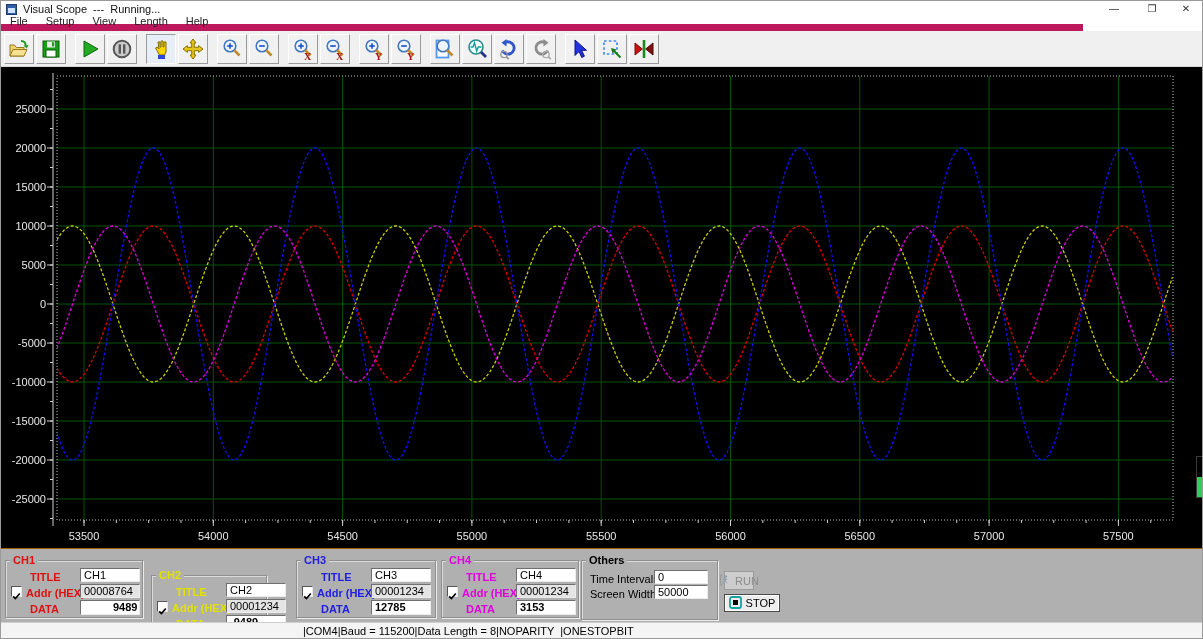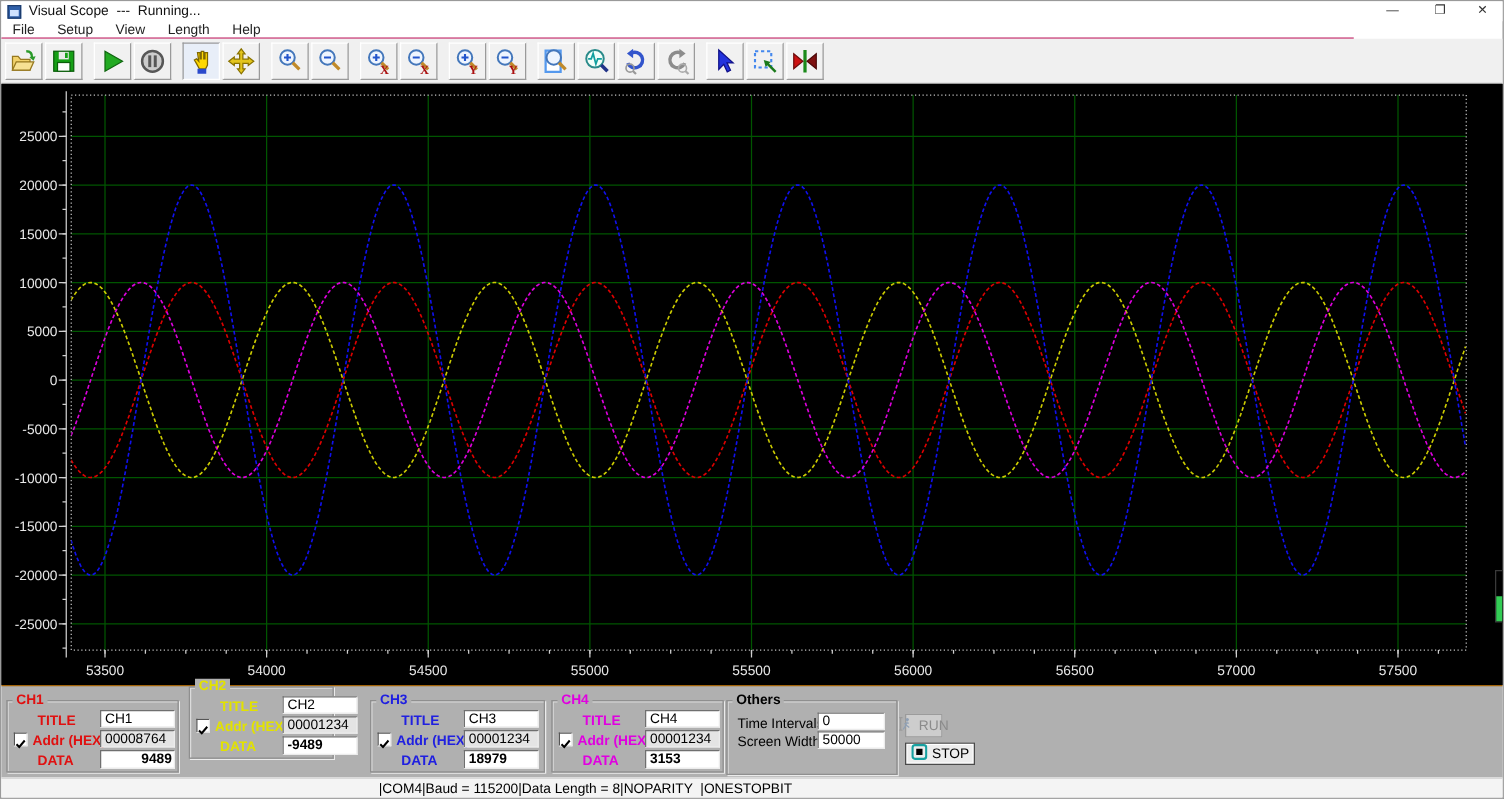--- a/index.html
+++ b/index.html
@@ -12,21 +12,21 @@
   .app-icon { position:absolute; left:5px; top:3px; width:11px; height:11px; background:#2f5fa8;
               border:1px solid #1c3c6e; }
   .app-icon::after { content:""; position:absolute; left:1px; top:3px; width:7px; height:5px; background:#cfe2ff; }
   .title-text { position:absolute; left:22px; top:2px; font-size:11px; color:#111; white-space:pre; }
   .winbtn { position:absolute; top:0; width:30px; height:16px; text-align:center; font-size:10px;
             color:#333; line-height:16px; }
   .winbtn.min { right:75px; } .winbtn.max { right:37px; } .winbtn.close { right:3px; }
 
   
   .menubar { position:absolute; left:0; top:16px; width:1082px; height:14px; background:#ffffff;
-             display:flex; align-items:center; border-bottom:1px solid #be185d; }
+             display:flex; align-items:center; border-bottom:7px solid #be185d; }
   .menu-item { font-size:11px; color:#222; padding:0 9px; height:14px; line-height:14px; }
 
   
   .toolbar { position:absolute; left:0; top:30px; width:1203px; height:36px; background:#f0f0f0;
              display:flex; align-items:center; padding-left:3px; border-bottom:1px solid #d6d6d6; }
   .tbtn { width:30px; height:30px; background:#f1f1f1; border:1px solid;
           border-color:#ffffff #9a9a9a #9a9a9a #ffffff; margin-right:2px;
           display:flex; align-items:center; justify-content:center; }
   .tbtn.gap { margin-left:7px; }
   .tbtn.pressed { border-color:#9a9a9a #ffffff #ffffff #9a9a9a; background:#e8eef8; }
@@ -365,21 +365,21 @@
         <span class="flabel" style="left:24px; top:10px; color:#e01010;">TITLE</span>
         <div class="input" style="left:74px; top:7px; width:60px; height:14px;">CH1</div>
         <div class="cb" style="left:5px; top:25px;"><svg width="9" height="9" viewBox="0 0 9 9">
             <polyline points="1.2,4.4 3.4,6.6 7.8,1.4" stroke="#000" stroke-width="1.6" fill="none"></polyline>
           </svg></div>
         <span class="flabel" style="left:20px; top:26px; color:#e01010;">Addr (HEX)</span>
         <div class="input addr" style="left:74px; top:23px; width:60px; height:14px;">00008764</div>
         <span class="flabel" style="left:24px; top:42px; color:#e01010;">DATA</span>
         <div class="input data" style="left:74px; top:39px; width:60px; height:15px;padding-left:32px;">9489</div>
       </div>
-      <div class="gb" style="left: 150px; top: 0; width: 116px; height: 58px;">
+      <div class="gb" style="left: 150px; top: 26px; width: 116px; height: 58px;">
         <span class="caption" style="color:#e2e200;">CH2</span>
         <span class="flabel" style="left:24px; top:10px; color:#e2e200;">TITLE</span>
         <div class="input" style="left:74px; top:7px; width:60px; height:14px;">CH2</div>
         <div class="cb" style="left:5px; top:25px;"><svg width="9" height="9" viewBox="0 0 9 9">
             <polyline points="1.2,4.4 3.4,6.6 7.8,1.4" stroke="#000" stroke-width="1.6" fill="none"></polyline>
           </svg></div>
         <span class="flabel" style="left:20px; top:26px; color:#e2e200;">Addr (HEX)</span>
         <div class="input addr" style="left:74px; top:23px; width:60px; height:14px;">00001234</div>
         <span class="flabel" style="left:24px; top:42px; color:#e2e200;">DATA</span>
         <div class="input data" style="left:74px; top:39px; width:60px; height:15px;">-9489</div>
@@ -387,21 +387,21 @@
       <div class="gb" style="left: 295px; top: 11px; width: 140px; height: 58px;">
         <span class="caption" style="color:#2020e0;">CH3</span>
         <span class="flabel" style="left:24px; top:10px; color:#2020e0;">TITLE</span>
         <div class="input" style="left:74px; top:7px; width:60px; height:14px;">CH3</div>
         <div class="cb" style="left:5px; top:25px;"><svg width="9" height="9" viewBox="0 0 9 9">
             <polyline points="1.2,4.4 3.4,6.6 7.8,1.4" stroke="#000" stroke-width="1.6" fill="none"></polyline>
           </svg></div>
         <span class="flabel" style="left:20px; top:26px; color:#2020e0;">Addr (HEX)</span>
         <div class="input addr" style="left:74px; top:23px; width:60px; height:14px;">00001234</div>
         <span class="flabel" style="left:24px; top:42px; color:#2020e0;">DATA</span>
-        <div class="input data" style="left:74px; top:39px; width:60px; height:15px;">18979</div>
+        <div class="input data" style="left:74px; top:39px; width:60px; height:15px;">12785</div>
       </div>
       <div class="gb" style="left: 440px; top: 11px; width: 138px; height: 58px;">
         <span class="caption" style="color:#e000e0;">CH4</span>
         <span class="flabel" style="left:24px; top:10px; color:#e000e0;">TITLE</span>
         <div class="input" style="left:74px; top:7px; width:60px; height:14px;">CH4</div>
         <div class="cb" style="left:5px; top:25px;"><svg width="9" height="9" viewBox="0 0 9 9">
             <polyline points="1.2,4.4 3.4,6.6 7.8,1.4" stroke="#000" stroke-width="1.6" fill="none"></polyline>
           </svg></div>
         <span class="flabel" style="left:20px; top:26px; color:#e000e0;">Addr (HEX)</span>
         <div class="input addr" style="left:74px; top:23px; width:60px; height:14px;">00001234</div>

